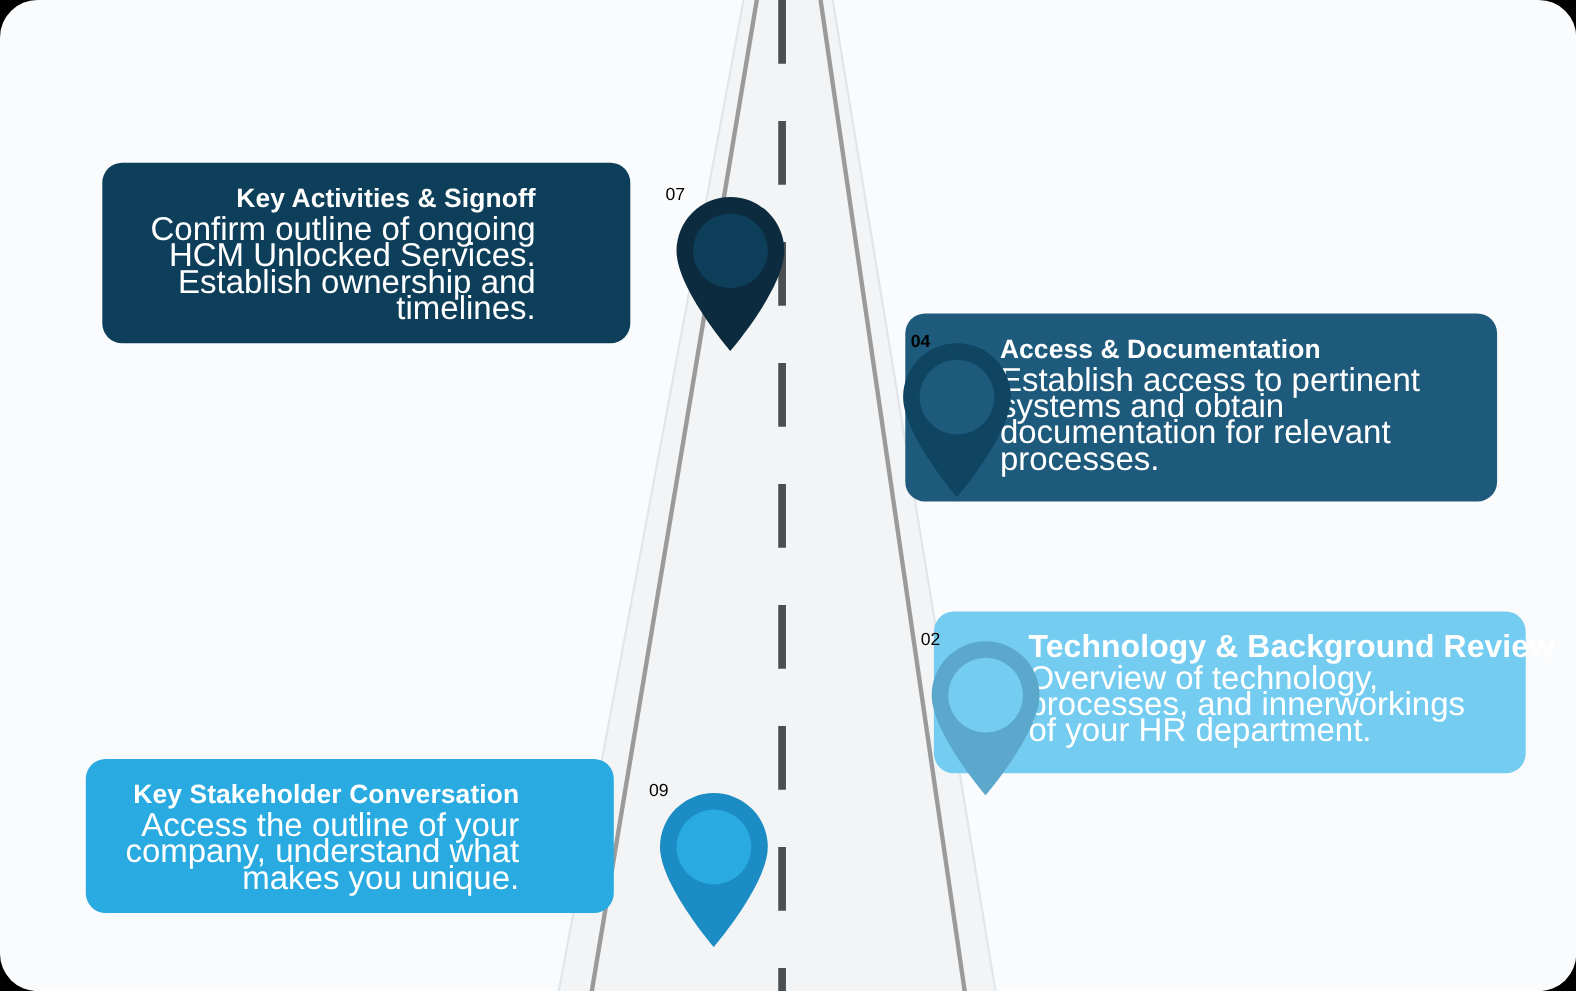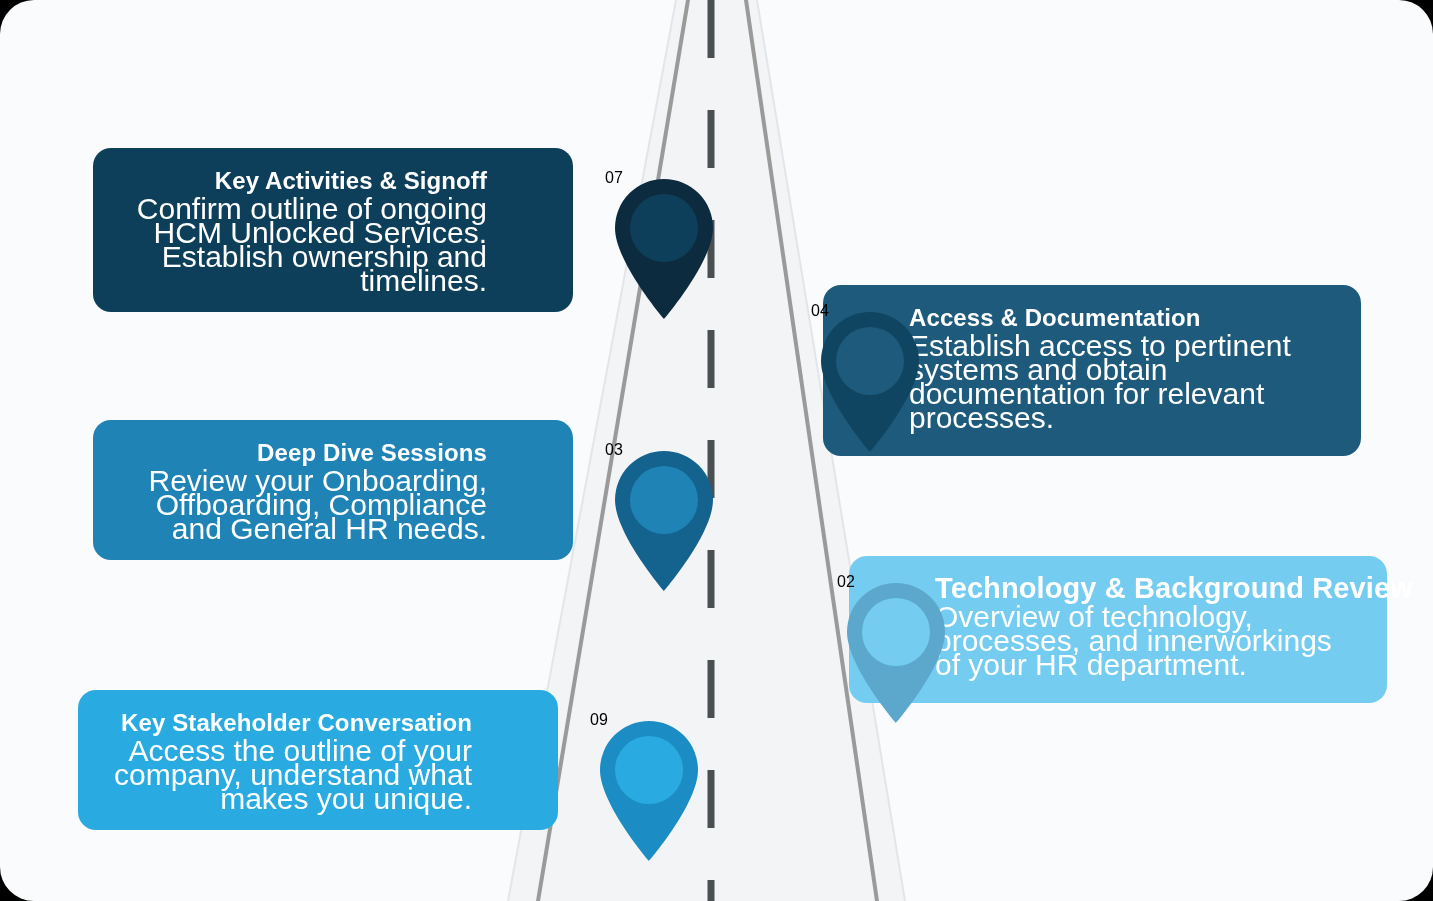--- a/index.html
+++ b/index.html
@@ -126,38 +126,27 @@
       <circle cx="59" cy="59" r="34" fill="#0e3f5a"></circle>
     </svg>
     <div class="pin num" style="left:512px; top:21px;">07</div>
   </div>
 
   <div class="step right" id="step-04">
     <svg class="pin" viewBox="0 0 118 150">
       <path d="M59 150 C59 150 10 93 10 59 A49 49 0 1 1 108 59 C108 93 59 150 59 150 Z" fill="#0f4560"></path>
       <circle cx="59" cy="59" r="34" fill="#1d5a7c"></circle>
     </svg>
-    <div class="pin num" style="left:0px; top:17px;">04</div>
+    <div class="pin num" style="left:17px; top:17px;font-weight:bold;">04</div>
     <div class="card">
       <p class="card-title">Access &amp; Documentation</p>
       <p class="card-desc">Establish access to pertinent systems and obtain documentation for relevant processes.</p>
     </div>
   </div>
 
-  <div class="step left" id="step-03">
-    <div class="card">
-      <p class="card-title">Deep Dive Sessions</p>
-      <p class="card-desc">Review your Onboarding, Offboarding, Compliance and General HR needs.</p>
-    </div>
-    <svg class="pin" viewBox="0 0 118 150">
-      <path d="M59 150 C59 150 10 93 10 59 A49 49 0 1 1 108 59 C108 93 59 150 59 150 Z" fill="#14628e"></path>
-      <circle cx="59" cy="59" r="34" fill="#1f83b5"></circle>
-    </svg>
-    <div class="pin num" style="left:512px; top:21px;">03</div>
-  </div>
 
   <div class="step right" id="step-02">
     <svg class="pin" viewBox="0 0 118 150">
       <path d="M59 150 C59 150 10 93 10 59 A49 49 0 1 1 108 59 C108 93 59 150 59 150 Z" fill="#5ba8cc"></path>
       <circle cx="59" cy="59" r="34" fill="#74ccf0"></circle>
     </svg>
     <div class="pin num" style="left:0px; top:17px;">02</div>
     <div class="card">
       <p class="card-title">Technology &amp; Background Review</p>
       <p class="card-desc">Overview of technology, processes, and innerworkings of your HR department.</p>

